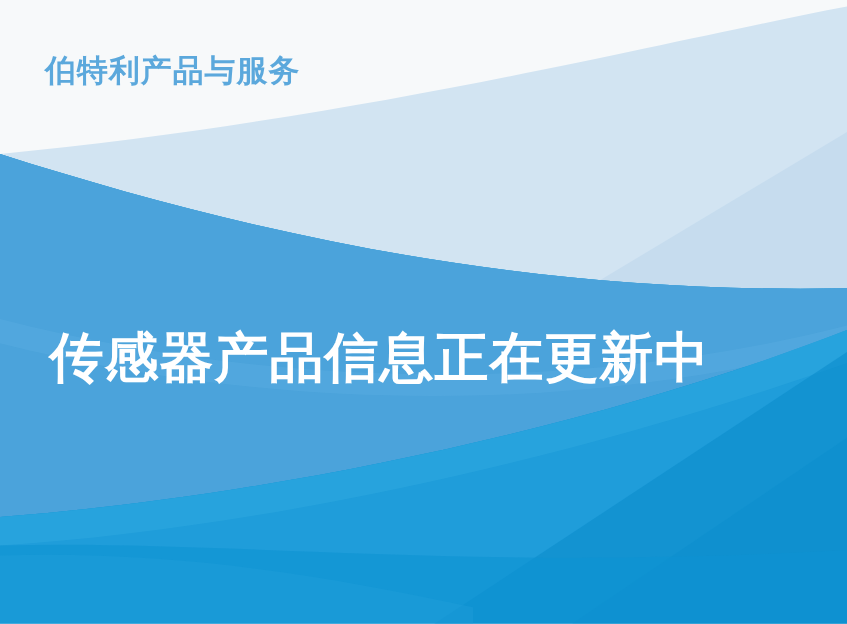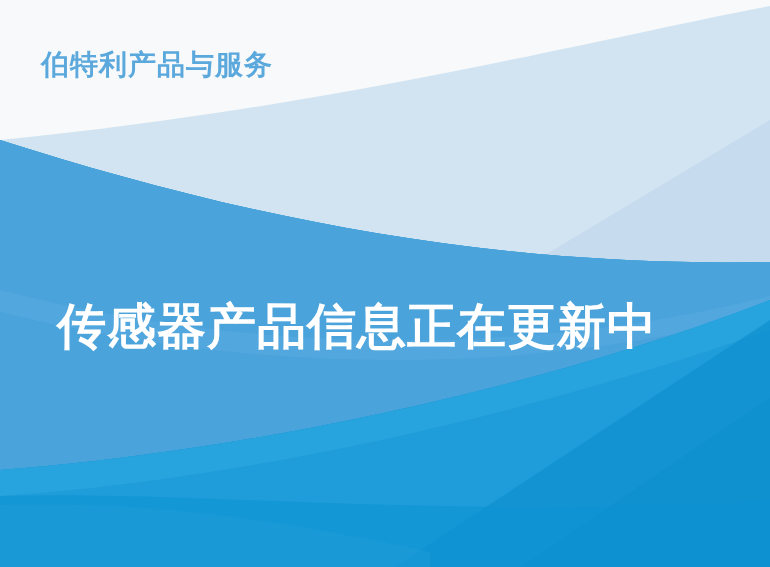--- a/index.html
+++ b/index.html
@@ -33,21 +33,21 @@
     top: 48px;
     font-size: 28px;
     line-height: 34px;
     font-weight: bold;
     letter-spacing: 1px;
     color: #5BA8DC;
     white-space: nowrap;
   }
   #headline {
     position: absolute;
-    left: 57px;
+    left: 45px;
     top: 297px;
     font-size: 49px;
     line-height: 58px;
     font-weight: bold;
     letter-spacing: 1px;
     color: #FFFFFF;
     white-space: nowrap;
   }
   #subheadline {
     position: absolute;

